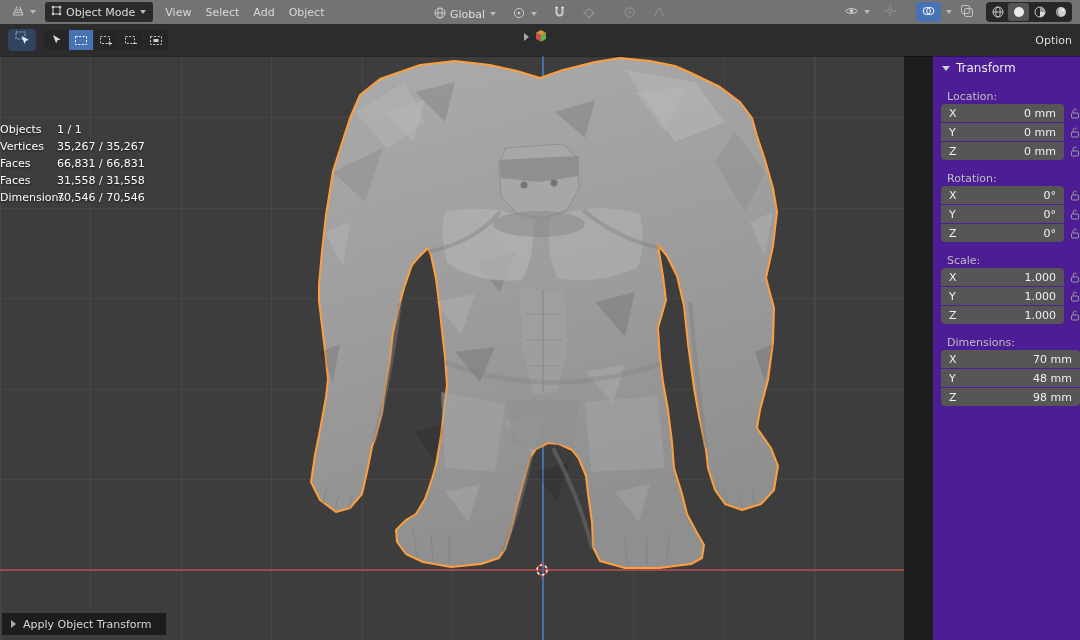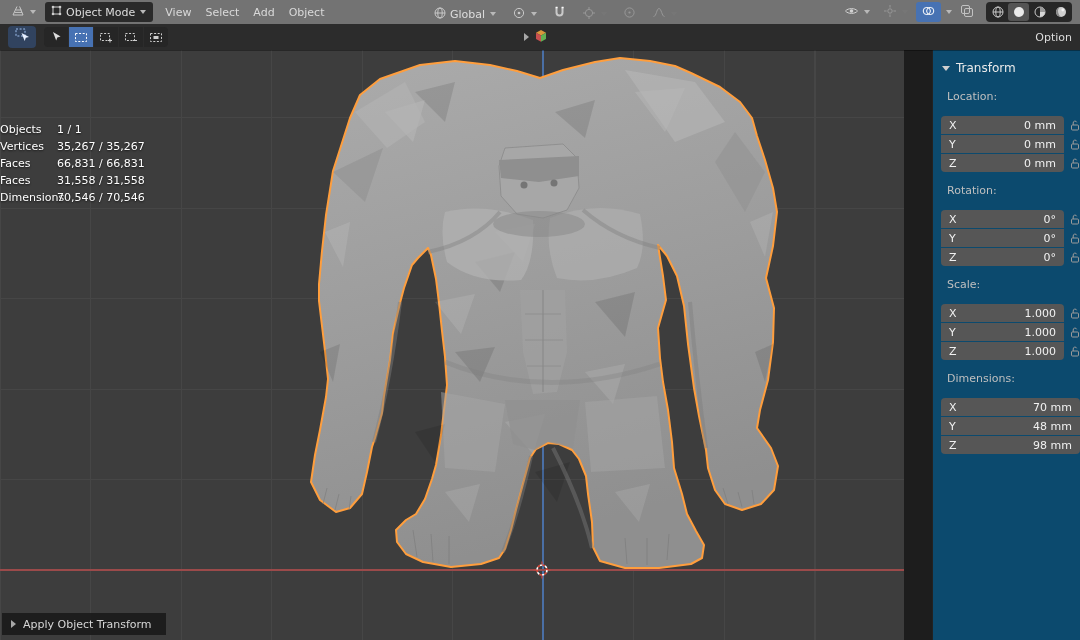--- a/index.html
+++ b/index.html
@@ -18,21 +18,21 @@
   .chev.dim{border-top-color:#7a7a7a}
   .center-cluster{position:absolute;left:428px;top:0;height:24px;display:flex;align-items:flex-end;gap:6px}
   .right-cluster{margin-left:auto;display:flex;align-items:center;gap:3px;padding-right:2px}
   .hbtn.active-blue{background:#4772b3}
   .dim-ico{opacity:.55}
   .shade-group{display:flex;align-items:center;background:#272727;border-radius:4px;padding:1px;margin-left:4px}
   .shade-cell{width:21px;height:18px;display:flex;align-items:center;justify-content:center;border-radius:3px}
   .shade-cell.active{background:#545454}
 
   
-  .toolrow{position:absolute;top:24px;left:0;width:1080px;height:26px;background:#2c2c2c;
+  .toolrow{position:absolute;top:24px;left:0;width:1080px;height:32px;background:#2c2c2c;
     display:flex;align-items:center;padding:0 8px;z-index:15;box-shadow:0 1px 0 rgba(0,0,0,.35)}
   .tool-btn{width:28px;height:22px;border-radius:4px;background:#31435f;display:flex;align-items:center;justify-content:center;margin-right:8px}
   .selgroup{display:flex;gap:1px}
   .selbtn{width:24px;height:20px;background:#262626;display:flex;align-items:center;justify-content:center}
   .selbtn:first-child{border-radius:4px 0 0 4px}
   .selbtn:last-child{border-radius:0 4px 4px 0}
   .selbtn.active{background:#4772b3}
   .breadcrumb{position:absolute;left:524px;top:0;height:26px;display:flex;align-items:center;gap:5px}
   .tri-right{width:0;height:0;border-top:4px solid transparent;border-bottom:4px solid transparent;border-left:5px solid #a8a8a8;display:inline-block}
   .options-btn{margin-left:auto;color:#dcdcdc;padding:3px 0 3px 8px}
@@ -49,25 +49,25 @@
   .vp-info{position:absolute;left:7px;top:36px;z-index:4;color:#fff;line-height:17.5px;
     text-shadow:0 1px 2px rgba(0,0,0,.65);font-size:11px}
   .vp-stats{position:absolute;left:0;top:97px;z-index:4;color:#fff;line-height:17px;
     text-shadow:0 1px 2px rgba(0,0,0,.65);font-size:11px}
   .stat{display:flex}
   .stat .sl{width:57px}
   .op-panel{position:absolute;left:2px;bottom:5px;height:22px;z-index:5;background:rgba(25,25,25,.9);
     border-radius:0;display:flex;align-items:center;gap:7px;padding:0 14px 0 9px;color:#d6d6d6}
 
   
-  .sidebar{position:absolute;top:50px;right:0;width:148px;height:590px;background:#0c4a6e;
+  .sidebar{position:absolute;top:50px;right:0;width:148px;height:590px;background:#4c1d95;
     border-left:1px solid #222;padding-top:8px;z-index:10}
   .panel-header{display:flex;align-items:center;gap:6px;padding:3px 8px 3px 9px;color:#eaeaea;font-size:12px;height:20px}
   .chev-down{width:0;height:0;border-left:4px solid transparent;border-right:4px solid transparent;border-top:5px solid #cfcfcf;display:inline-block}
-  .sec-label{color:#bfbfbf;margin:12px 8px 13px 14px;height:13px}
+  .sec-label{color:#bfbfbf;margin:12px 8px 1px 14px;height:13px}
   .rowline{display:flex;align-items:center;gap:6px;margin-bottom:1px}
   .frow{display:flex;justify-content:space-between;align-items:center;height:18px;background:#565656;
     width:137px;margin-left:8px;padding:0 8px;color:#f1f1f1}
   .frow.wide{width:154px}
   .rt{border-radius:4px 4px 0 0}
   .rb{border-radius:0 0 4px 4px}
   .lock{display:flex;align-items:center}
   .dropdown{width:154px;height:18px;margin:5px 0 0 8px;background:#2b2b2b;border-radius:4px;
     display:flex;align-items:center;justify-content:space-between;padding:0 7px 0 18px;color:#dcdcdc}
 </style>

